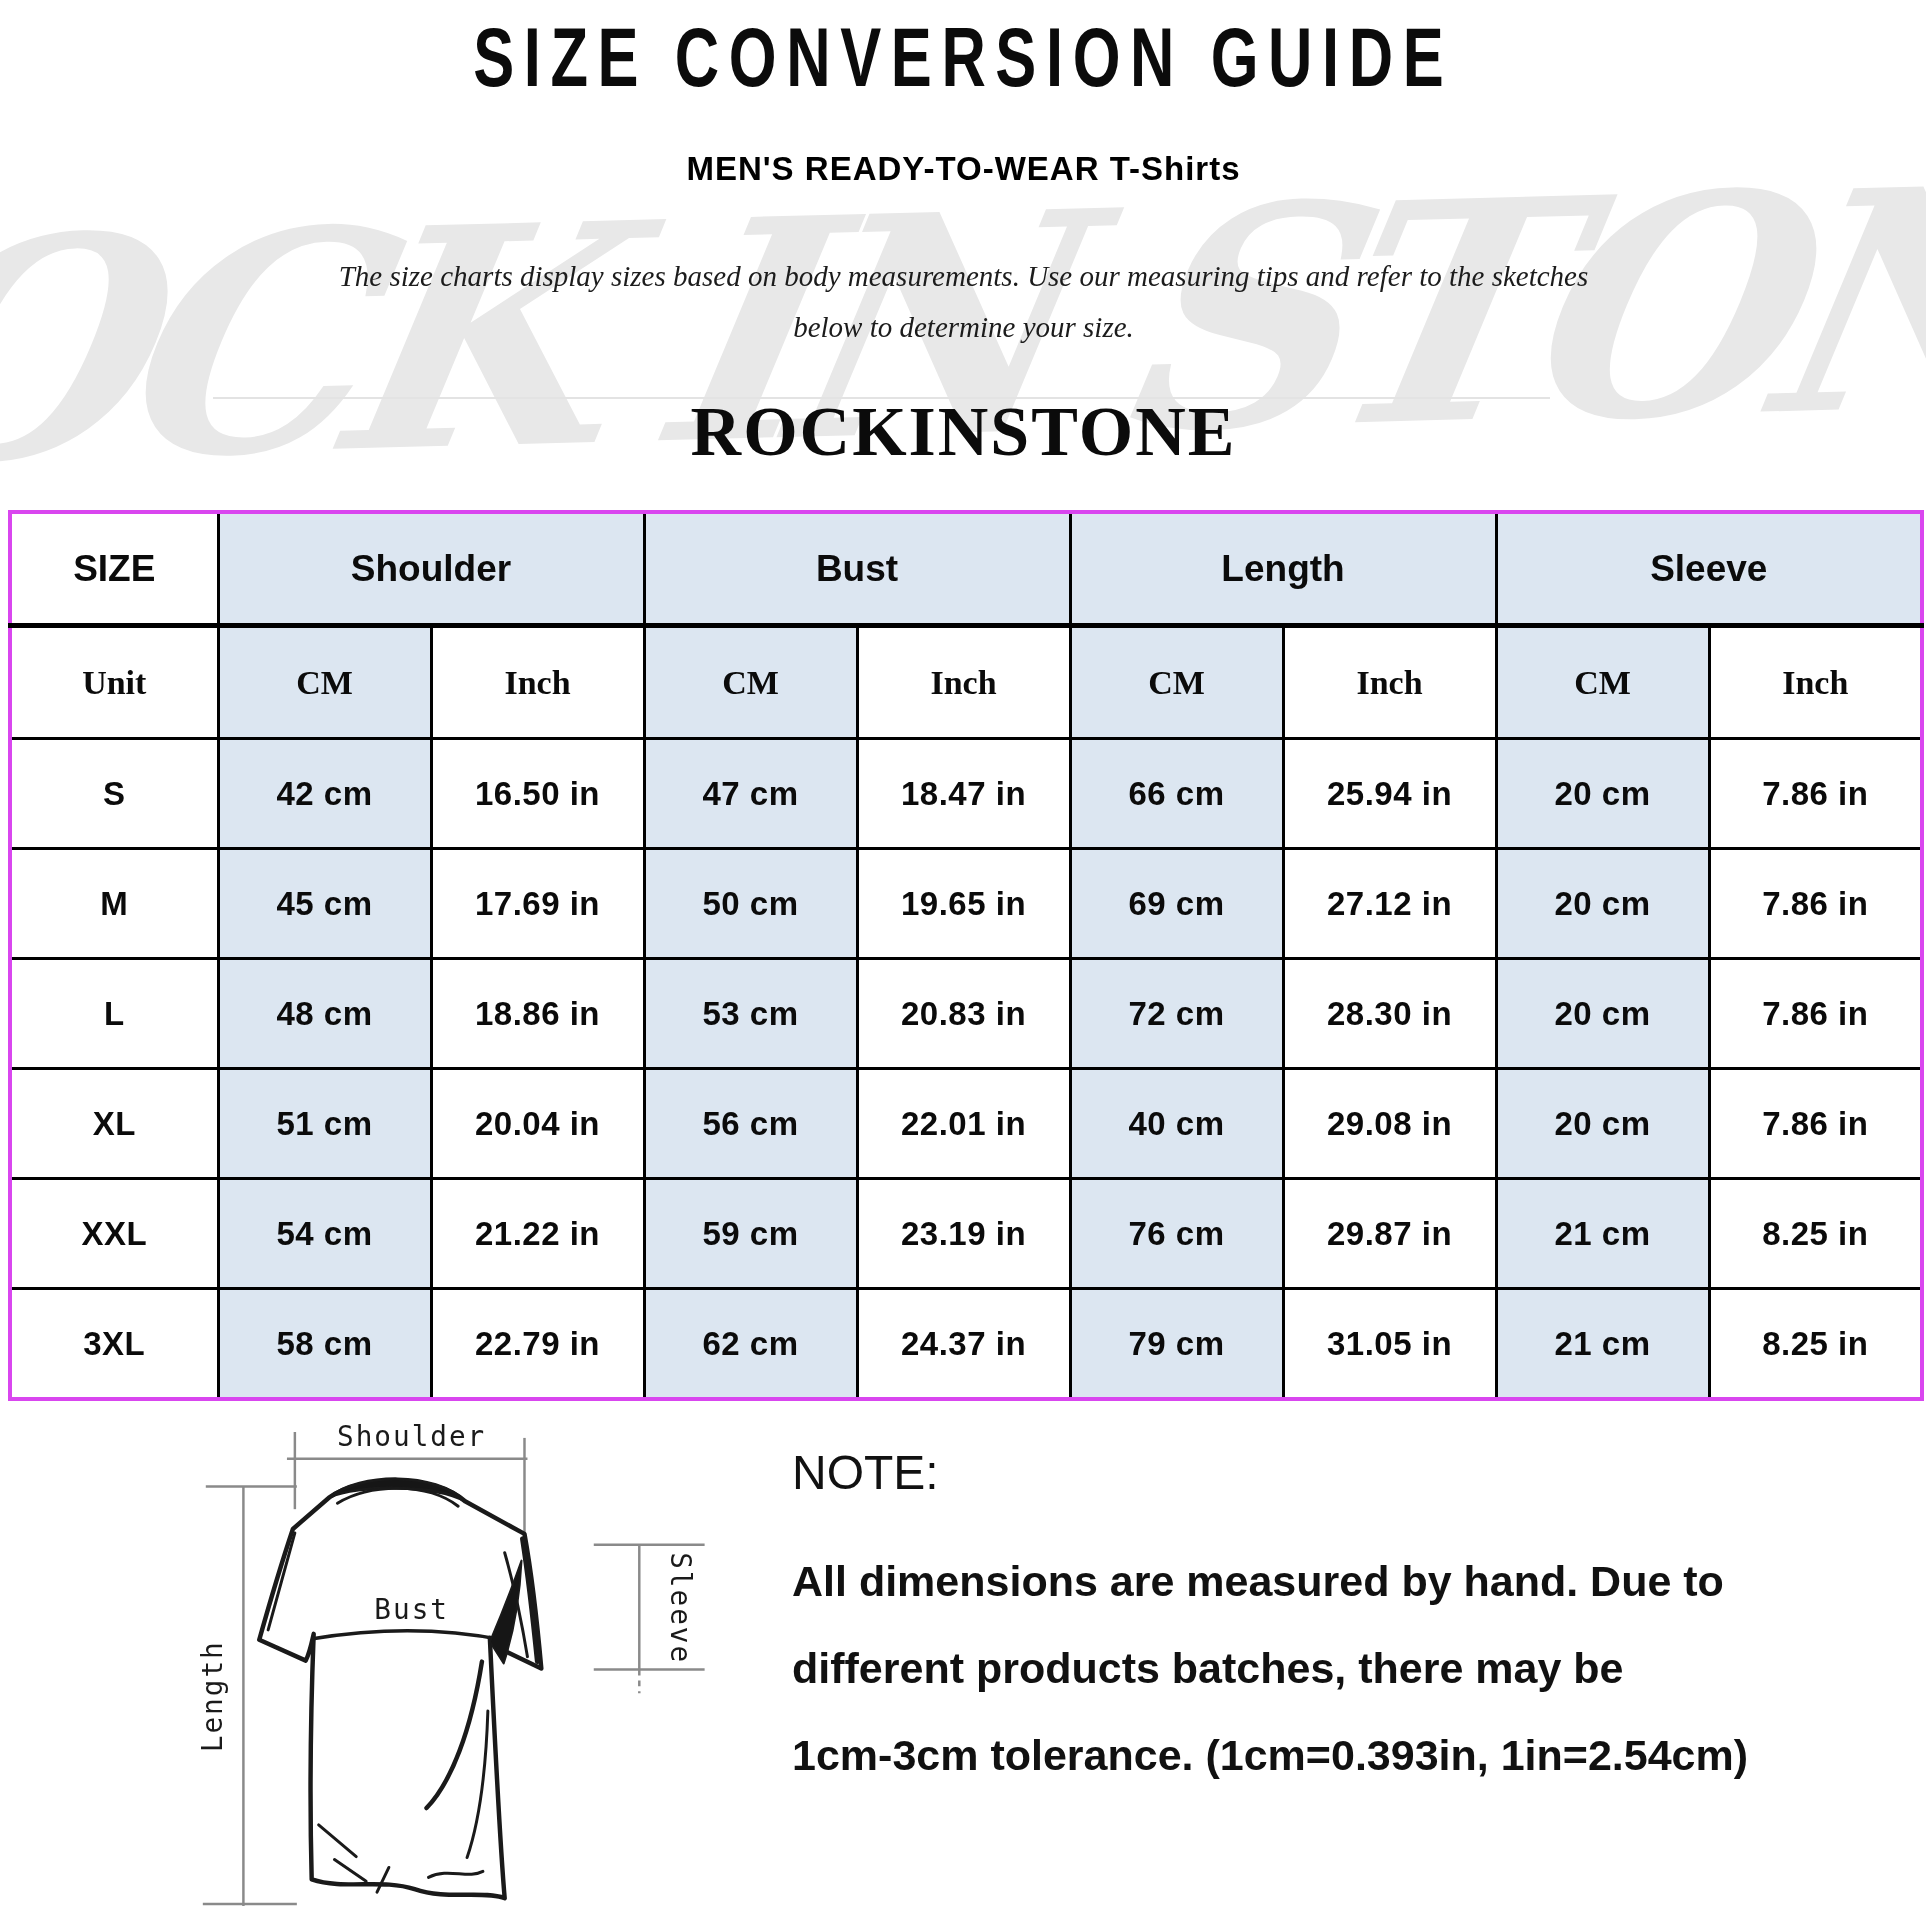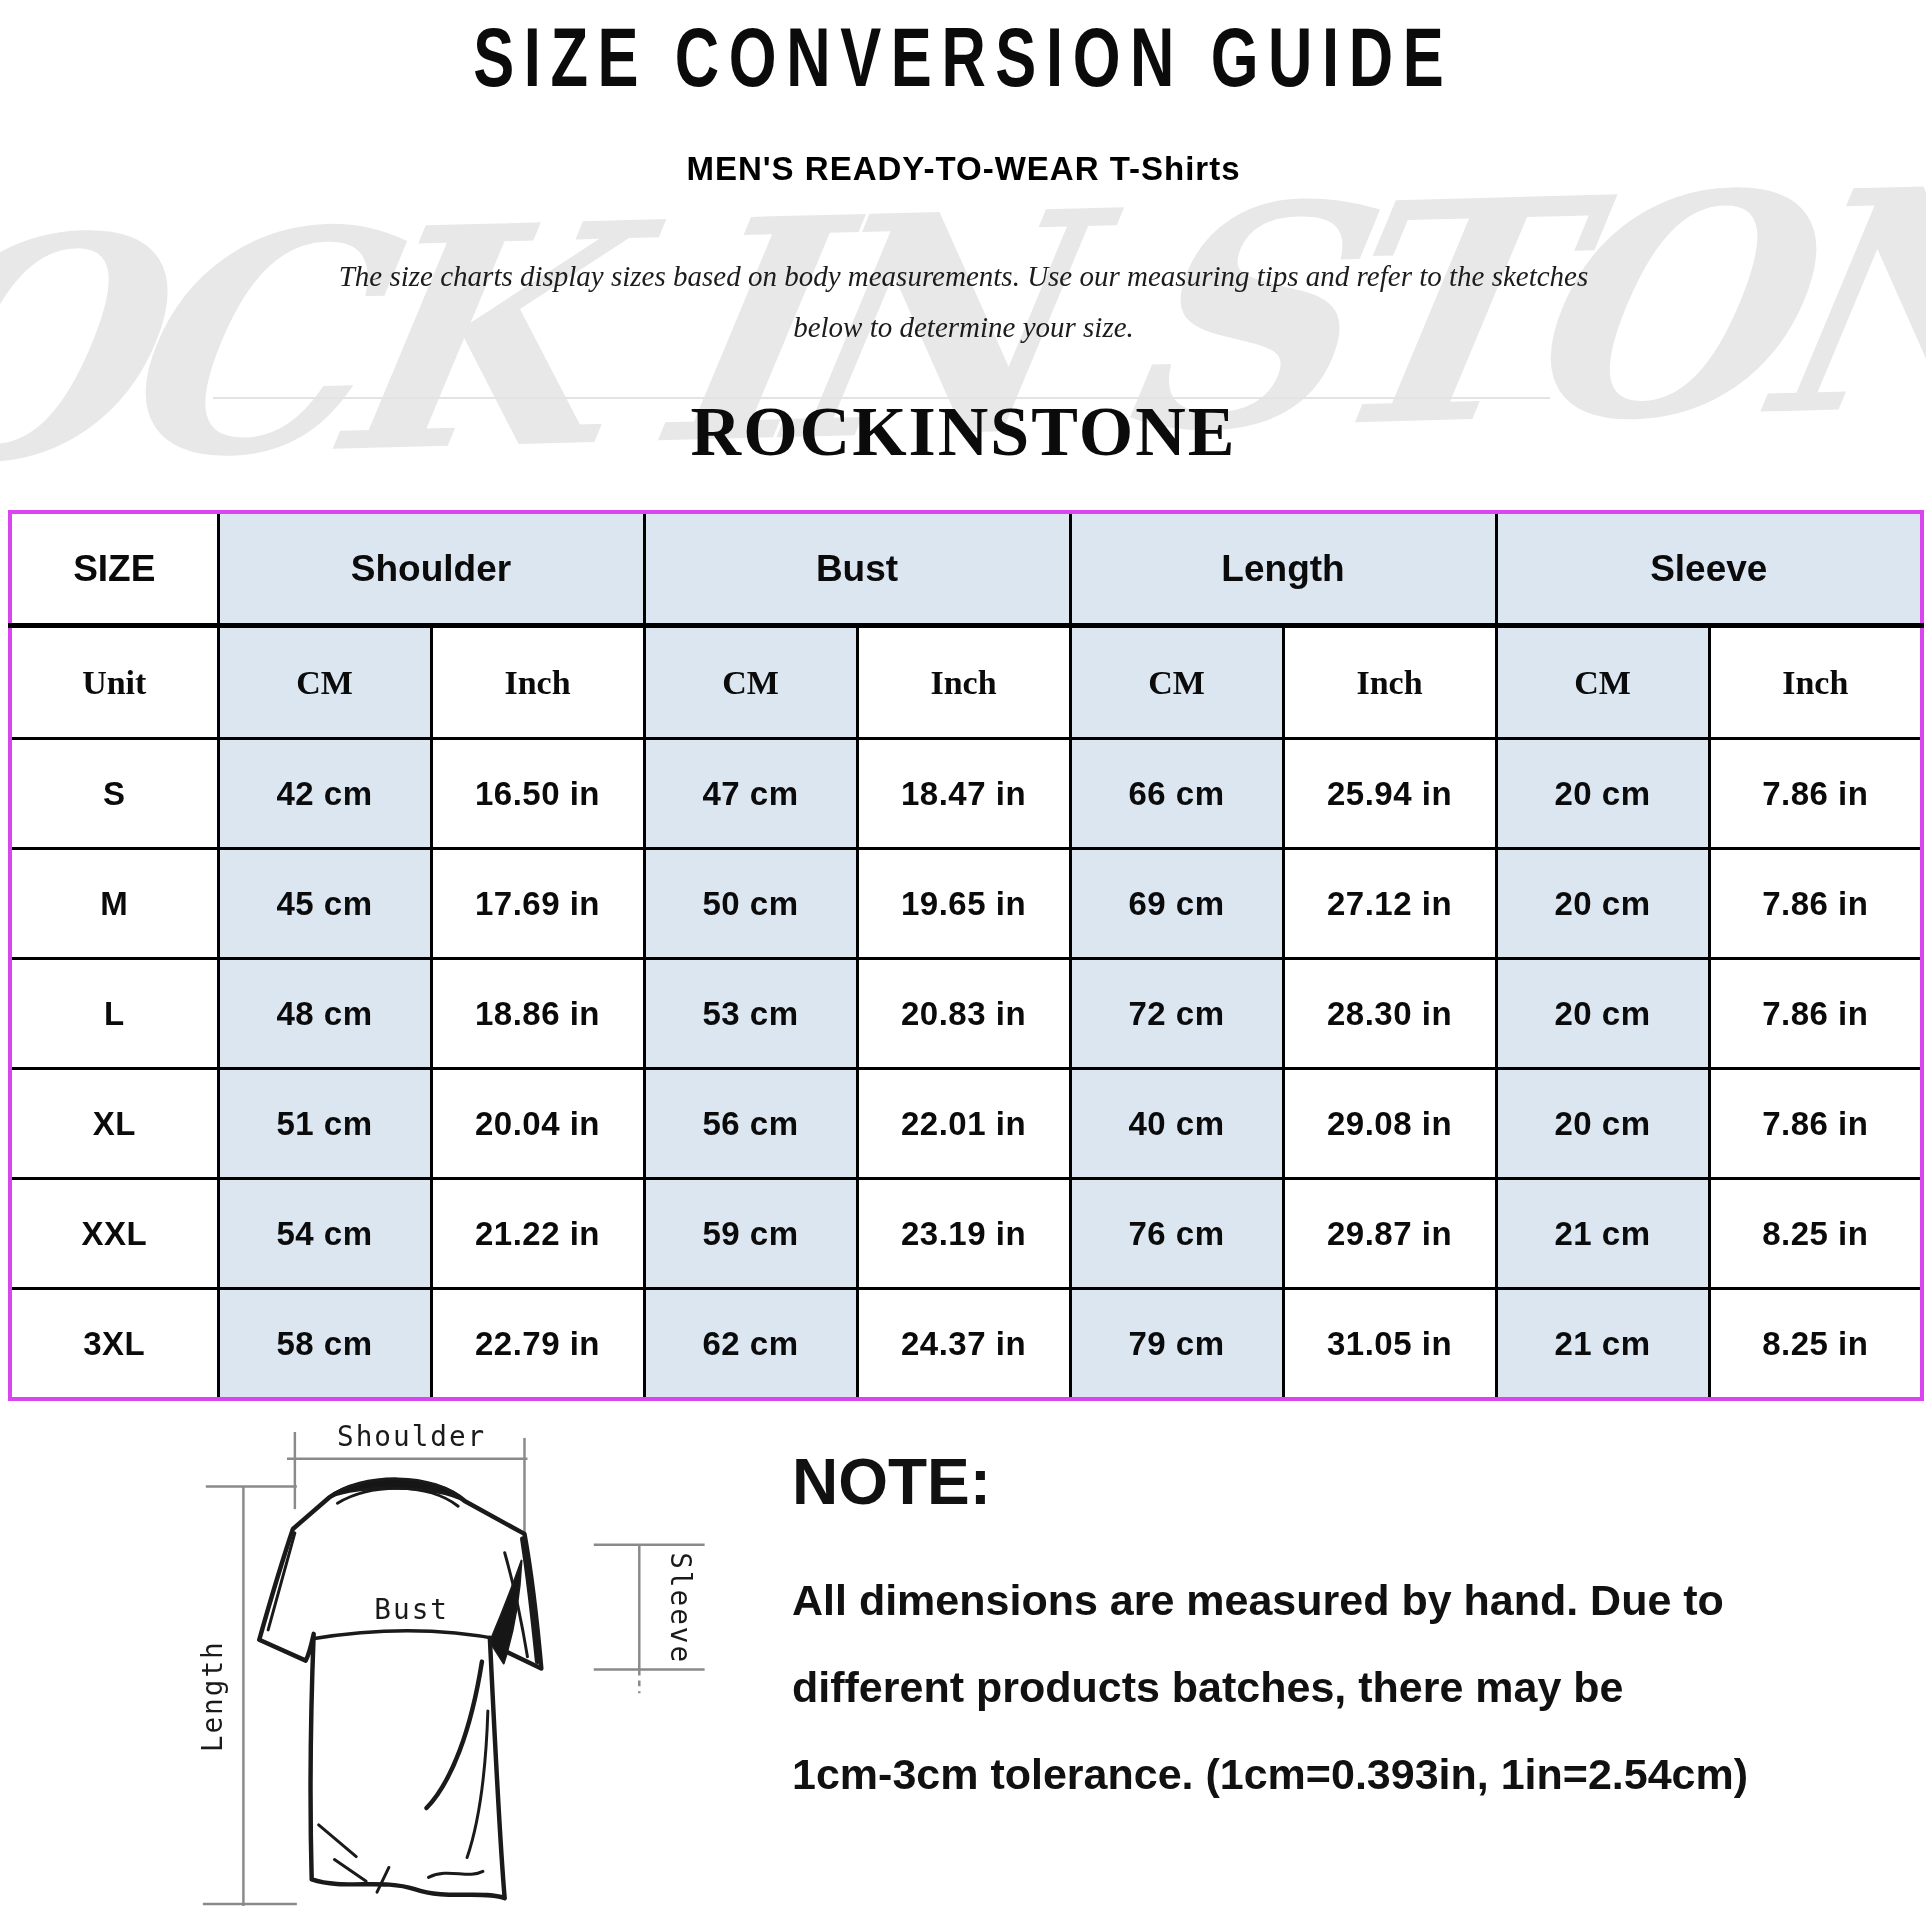--- a/index.html
+++ b/index.html
@@ -63,21 +63,21 @@
 
   
   .sketch { top:1414px; left:186px; width:578px; height:513px; }
   .sketch text {
     font-family:"DejaVu Sans Mono", monospace;
     font-size:28px; fill:#1a1a1a; letter-spacing:2px;
   }
 
   
   .note { top:1445px; left:792px; }
-  .note-heading { font-size:64px; font-weight:bold; margin:0 0 38px 0; }
+  .note-heading { font-size:48px; font-weight:normal; margin:0 0 38px 0; }
   .note-line { font-size:43px; font-weight:bold; line-height:87px; white-space:nowrap; margin:0; }
 </style>
 </head>
 <body>
 
 <div class="watermark">ROCK IN STONE</div>
 <div class="wm-line"></div>
 
 <div class="layer title-wrap">
   <span class="title-inner">SIZE CONVERSION GUIDE</span>

